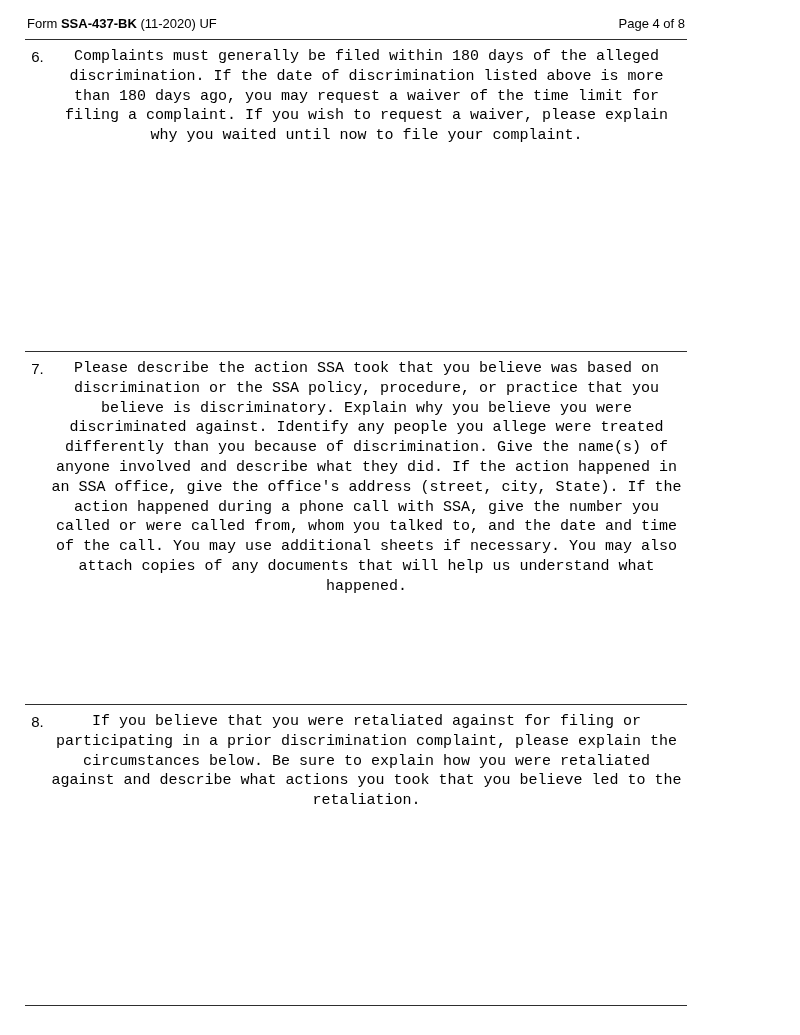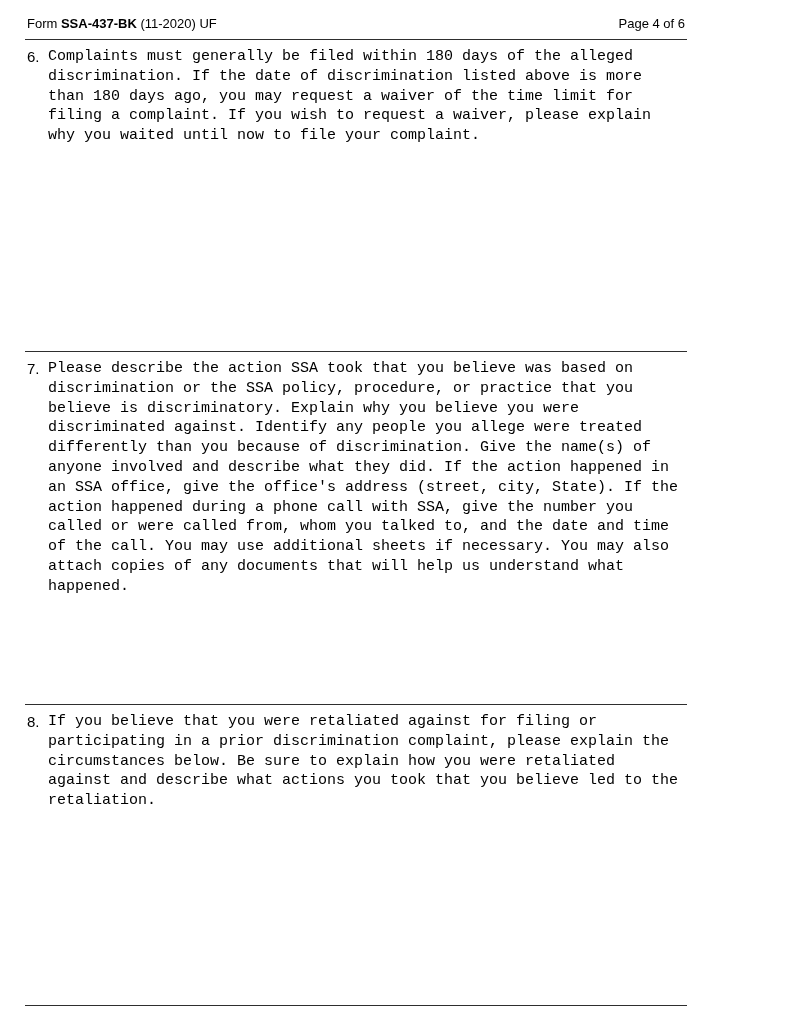--- a/index.html
+++ b/index.html
@@ -8,20 +8,21 @@
     font-family: "Liberation Sans", sans-serif;
     color: #000000;
     width: 800px;
   }
   .page {
     width: 712px;
     height: 1035px;
     padding: 10px 25px 0 25px;
     position: relative;
     background: #ffffff;
+    text-align: center;
   }
   .header {
     display: flex;
     justify-content: space-between;
     align-items: flex-end;
     font-size: 13px;
     padding: 6px 2px 8px 2px;
   }
   .header .bold { font-weight: bold; }
   .section {
@@ -55,21 +56,21 @@
 </style>
 </head>
 <body>
 
 <div class="page">
 
   <div class="header">
     <div>
       <span>Form </span><span class="bold">SSA-437-BK</span><span> (11-2020) UF</span>
     </div>
-    <div>Page 4 of 6</div>
+    <div>Page 4 of 8</div>
   </div>
 
   <div class="section sec-6">
     <div class="item">
       <div class="item-number">6.</div>
       <div class="item-text">Complaints must generally be filed within 180 days of the alleged discrimination.  If the date of discrimination listed above is more than 180 days ago, you may request a waiver of the time limit for filing a complaint.  If you wish to request a waiver, please explain why you waited until now to file your complaint.</div>
     </div>
     <div class="answer-area"></div>
   </div>
 

